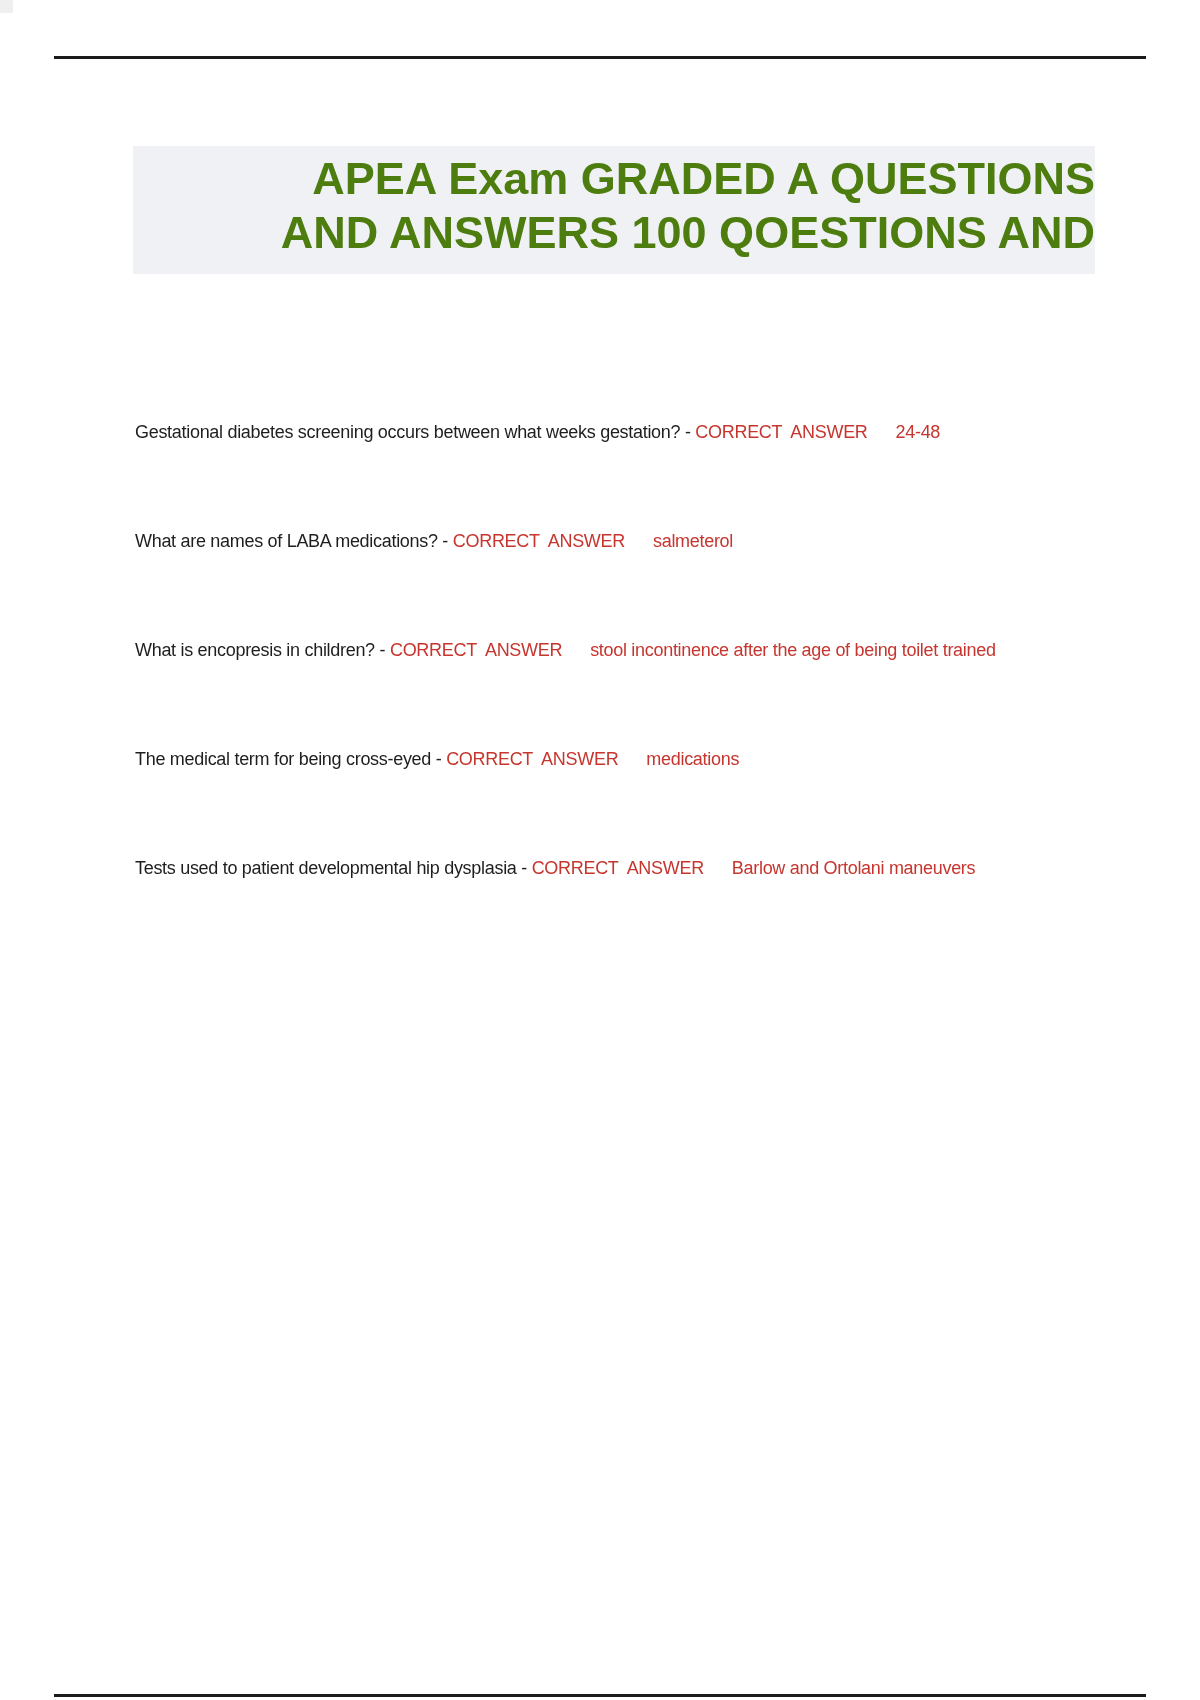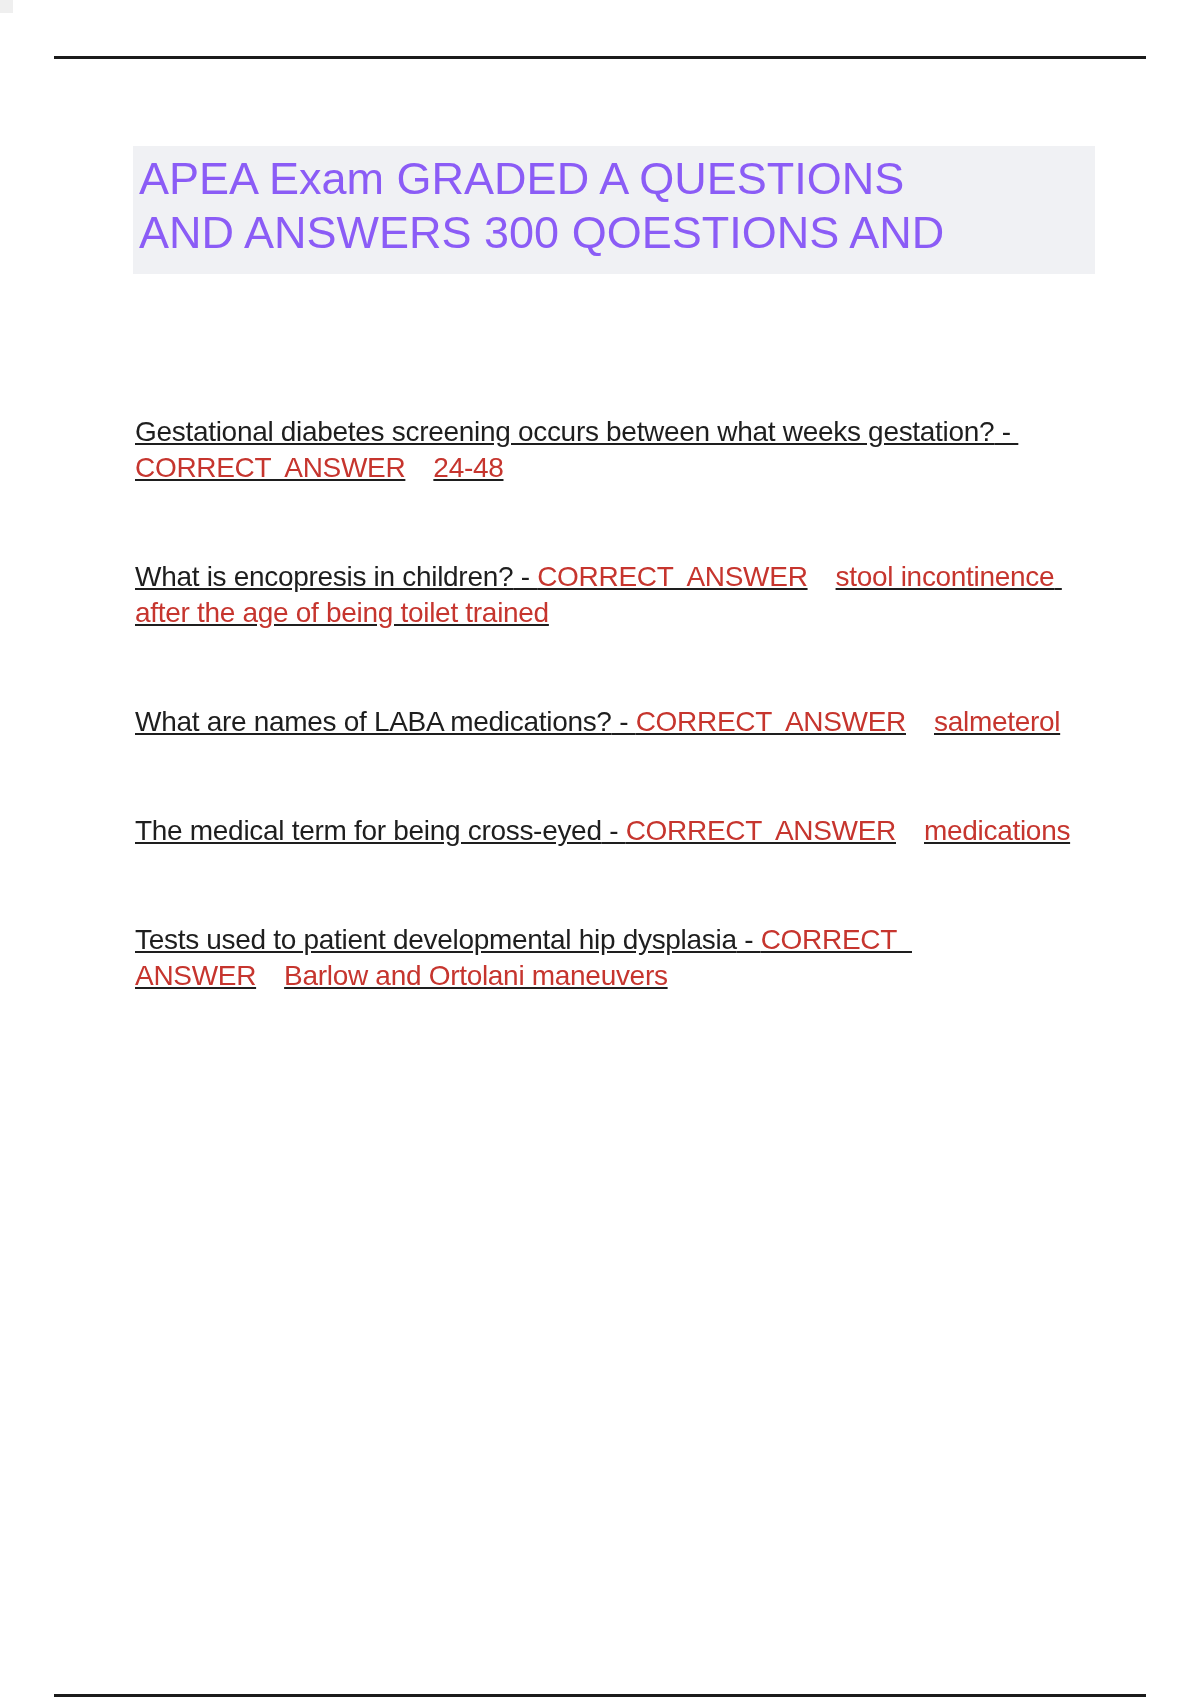--- a/index.html
+++ b/index.html
@@ -43,61 +43,61 @@
     top: 146px;
     width: 962px;
     background: #f0f1f4;
     padding: 6px 0 14px 6px;
     box-sizing: border-box;
   }
   .title-line {
     margin: 0;
     font-size: 45px;
     line-height: 54px;
-    font-weight: normal;
-    color: #8b5cf6;
+    font-weight: bold;
+    color: #4d7c0f;
+    text-align: right;
   }
 
   .qa-list {
     position: absolute;
     left: 135px;
     top: 414px;
     width: 948px;
   }
   .qa-item {
     margin: 0 0 73px 0;
-    font-size: 28px;
+    font-size: 18px;
     line-height: 36px;
     color: #1e1e1e;
     white-space: pre-wrap;
     letter-spacing: -0.3px;
-    text-decoration: underline;
   }
   .marker-text,
   .answer-text {
     color: #c6352e;
   }
   .answer-text {
     margin-left: 28px;
   }
 </style>
 </head>
 <body>
 
 <div class="page">
   <div class="corner-artifact"></div>
   <div class="rule rule-top"></div>
 
   <div class="title-block">
     <h1 class="title-line">APEA Exam GRADED A QUESTIONS</h1>
-    <h1 class="title-line">AND ANSWERS 300 QOESTIONS AND</h1>
+    <h1 class="title-line">AND ANSWERS 100 QOESTIONS AND</h1>
   </div>
 
   <div class="qa-list">
     <p class="qa-item"><span class="question-text">Gestational diabetes screening occurs between what weeks gestation?</span><span class="separator-text"> - </span><span class="marker-text">CORRECT  ANSWER</span><span class="answer-text">24-48</span></p>
+    <p class="qa-item"><span class="question-text">What are names of LABA medications?</span><span class="separator-text"> - </span><span class="marker-text">CORRECT  ANSWER</span><span class="answer-text">salmeterol</span></p>
     <p class="qa-item"><span class="question-text">What is encopresis in children?</span><span class="separator-text"> - </span><span class="marker-text">CORRECT  ANSWER</span><span class="answer-text">stool incontinence after the age of being toilet trained</span></p>
-    <p class="qa-item"><span class="question-text">What are names of LABA medications?</span><span class="separator-text"> - </span><span class="marker-text">CORRECT  ANSWER</span><span class="answer-text">salmeterol</span></p>
     <p class="qa-item"><span class="question-text">The medical term for being cross-eyed</span><span class="separator-text"> - </span><span class="marker-text">CORRECT  ANSWER</span><span class="answer-text">medications</span></p>
     <p class="qa-item"><span class="question-text">Tests used to patient developmental hip dysplasia</span><span class="separator-text"> - </span><span class="marker-text">CORRECT  ANSWER</span><span class="answer-text">Barlow and Ortolani maneuvers</span></p>
   </div>
 
   <div class="rule rule-bottom"></div>
 </div>
 
 </body></html>

